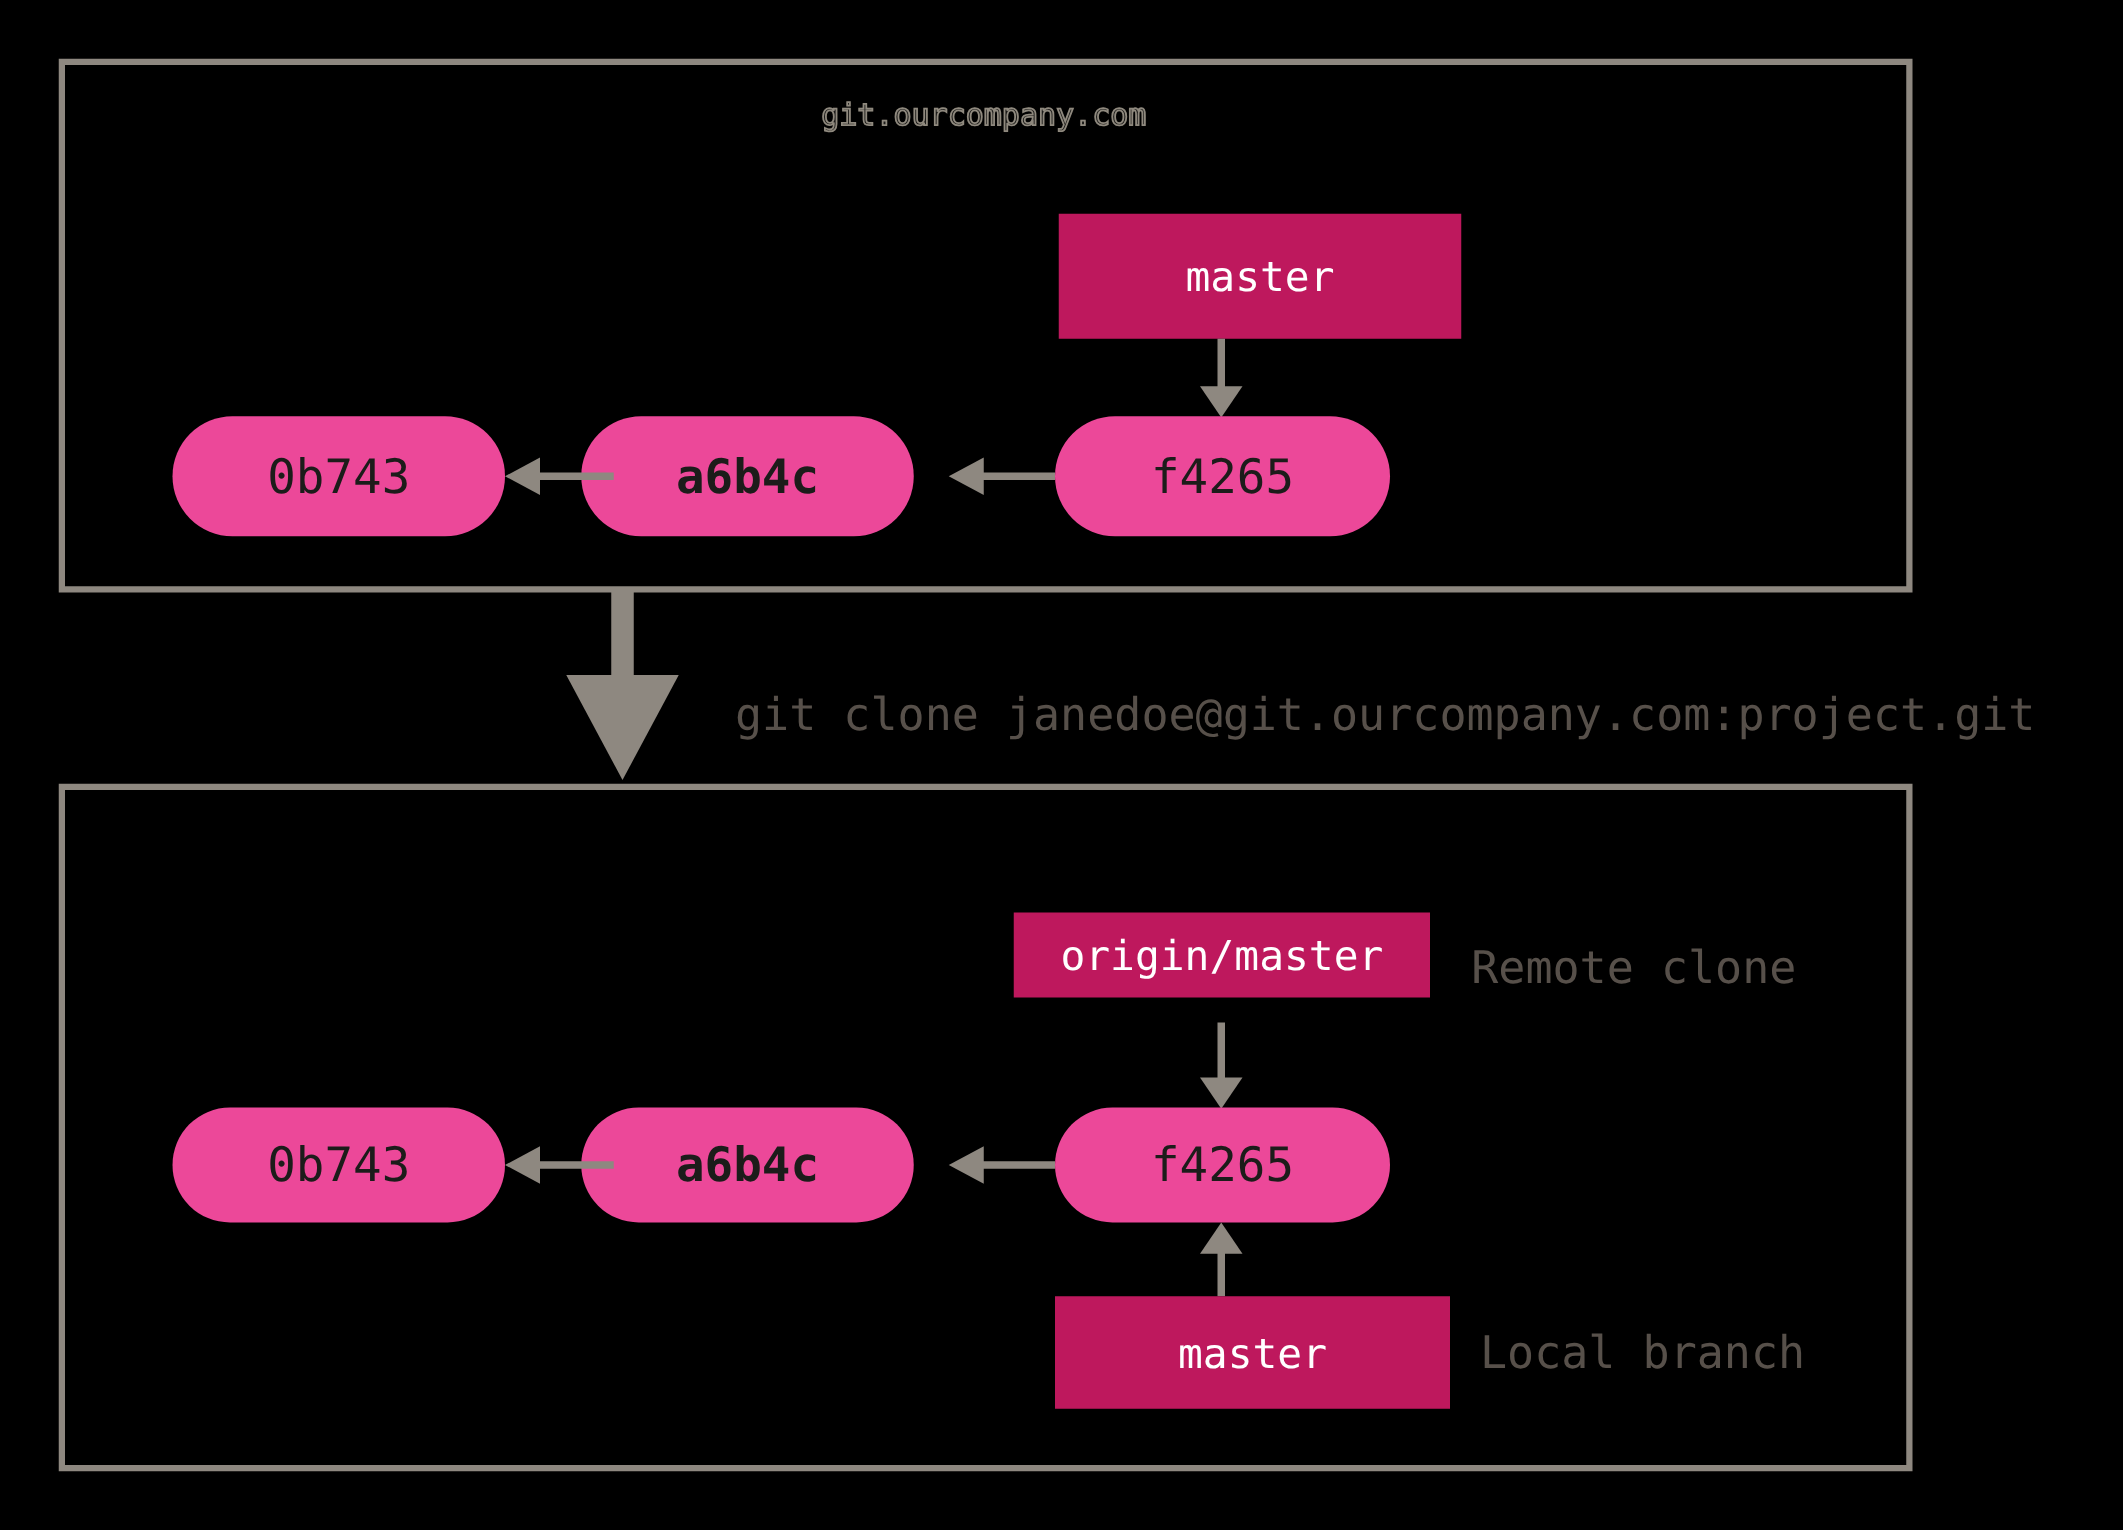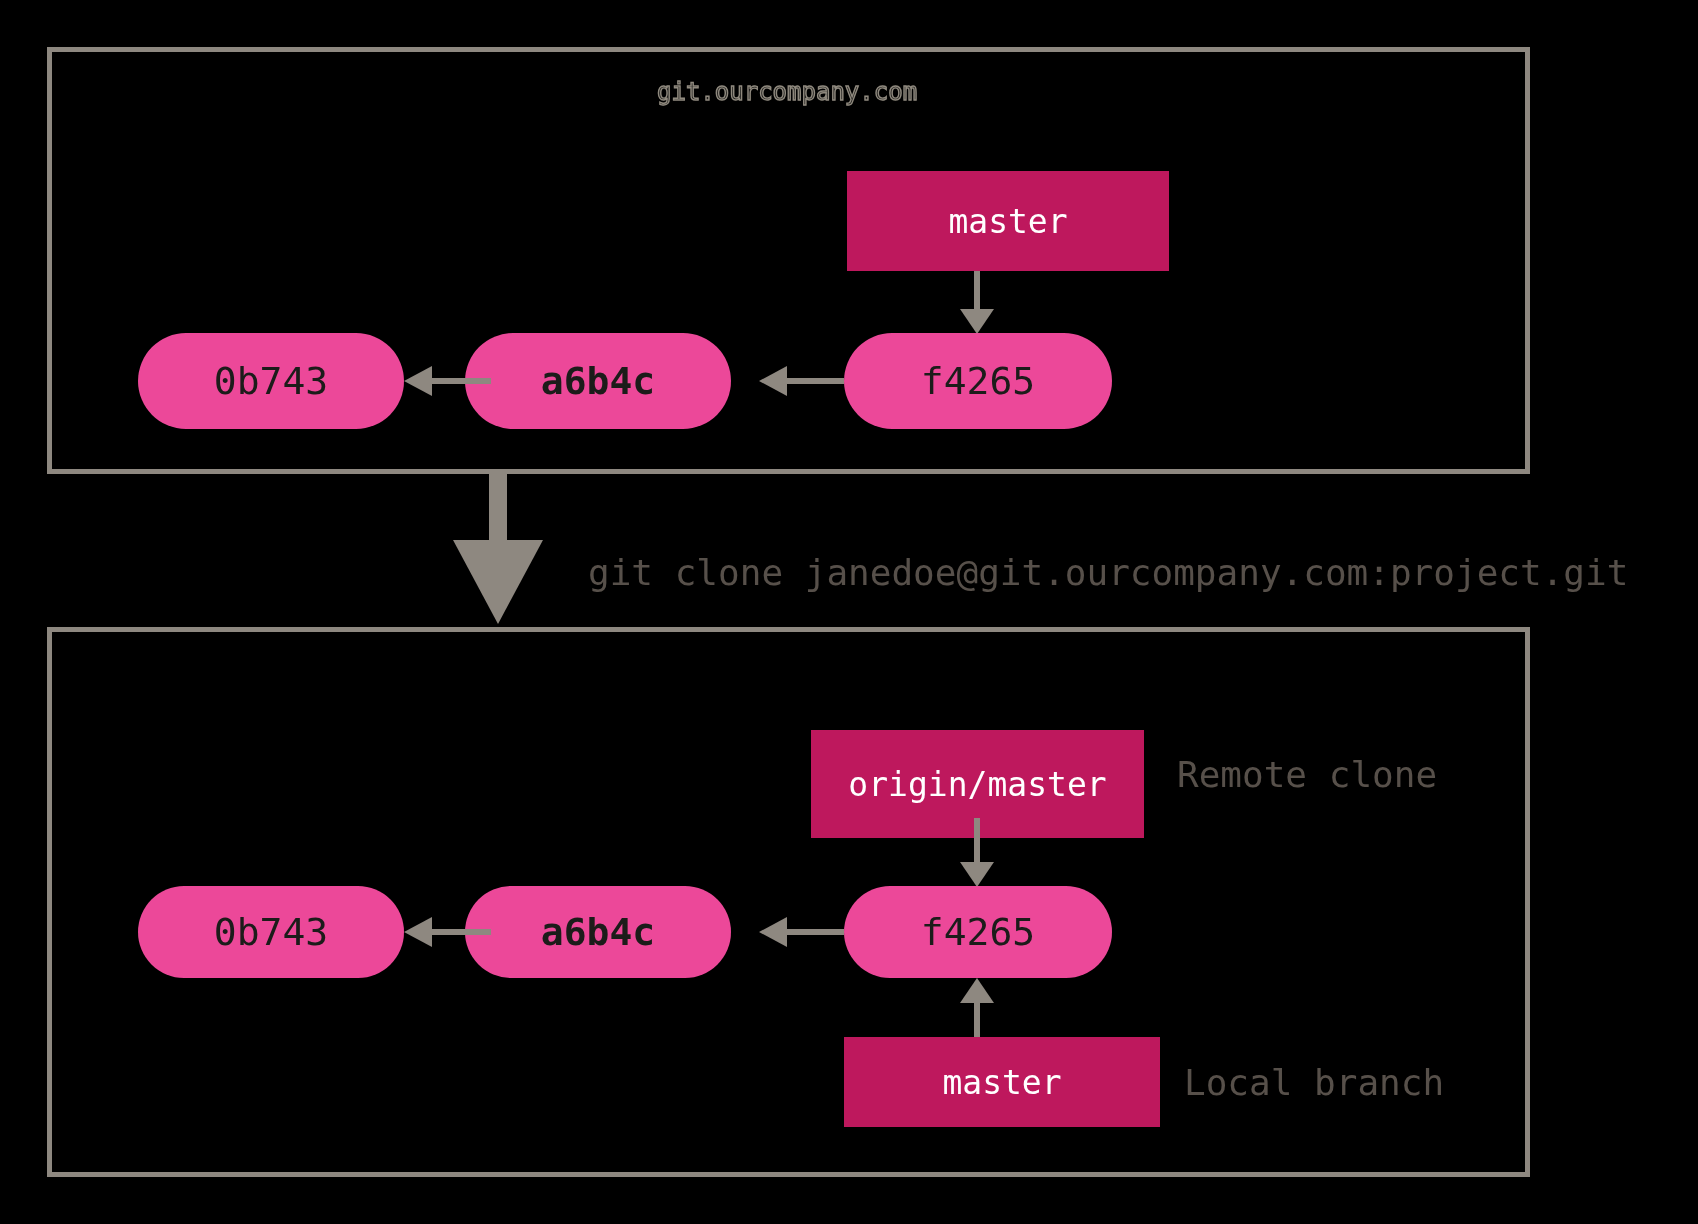--- a/index.html
+++ b/index.html
@@ -56,21 +56,21 @@
     position: absolute;
     background: #be185d;
     color: #FFFFFF;
     font-size: 33px;
     display: flex;
     align-items: center;
     justify-content: center;
     white-space: pre;
   }
   #server-master-box { left: 847px; top: 171px; width: 322px; height: 100px; }
-  #origin-master-box { left: 811px; top: 730px; width: 333px; height: 108px; align-items: center; }
+  #origin-master-box { left: 811px; top: 730px; width: 333px; height: 68px; align-items: center; }
   #local-master-box  { left: 844px; top: 1037px; width: 316px; height: 90px; }
 
   
   .commit-pill {
     position: absolute;
     background: #ec4899;
     border-radius: 48px;
     color: #1C1C1A;
     font-size: 38px;
     display: flex;

